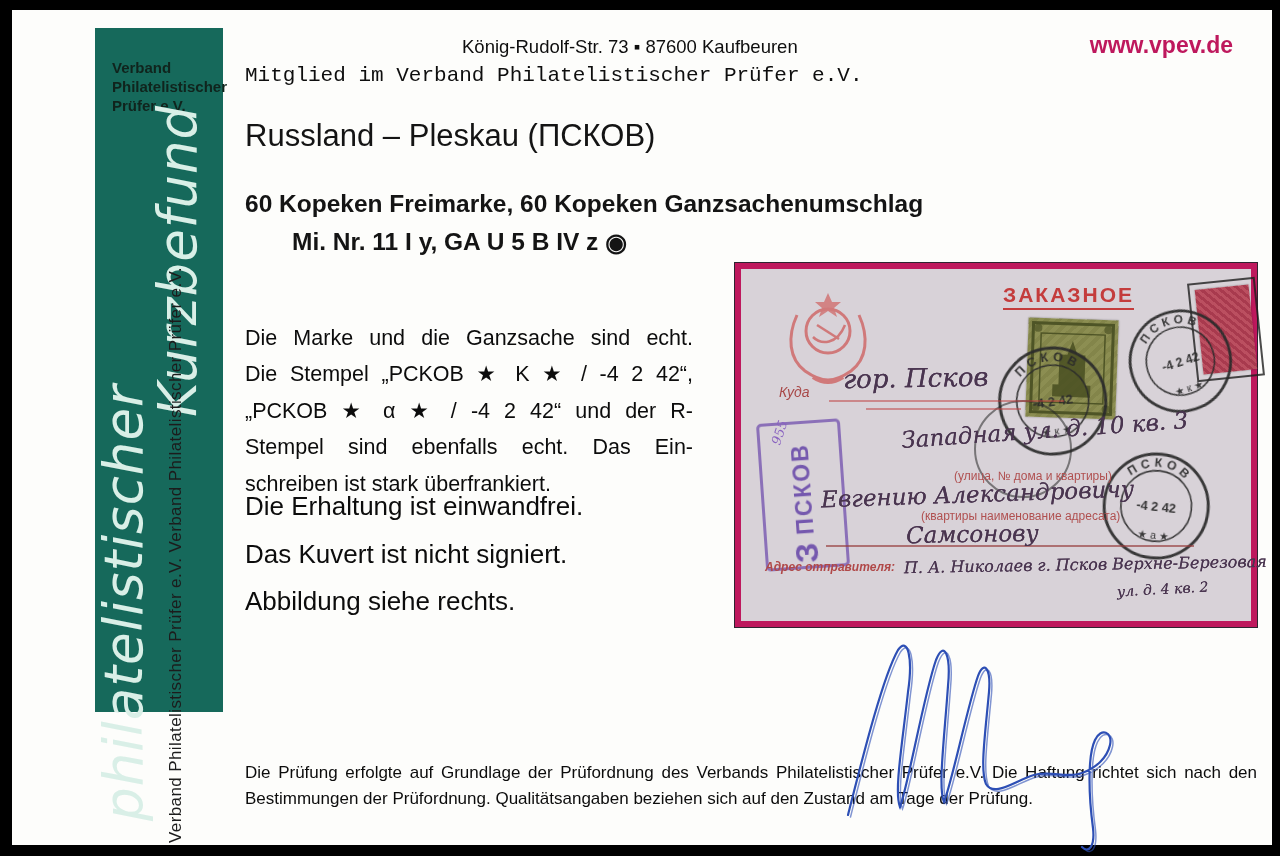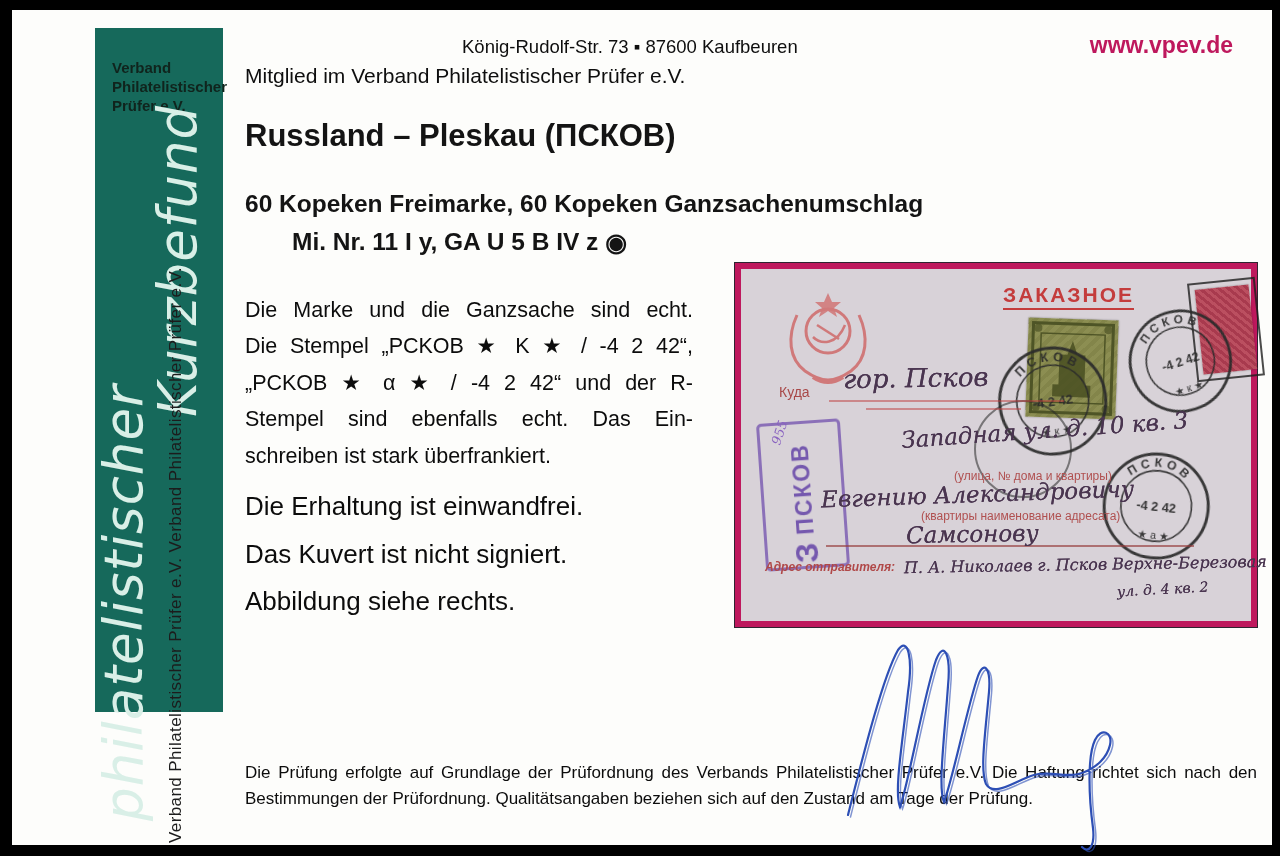--- a/index.html
+++ b/index.html
@@ -15,42 +15,42 @@
   .rotline{font-style:italic;font-size:53px;color:#d9efe7;white-space:nowrap;
            font-family:"DejaVu Sans",sans-serif;line-height:58px;letter-spacing:1px;}
   .rotline.second{margin-left:404px;margin-top:-4px;}
   .sidetextwrap{left:154px;top:833px;width:812px;height:26px;transform:rotate(-90deg);transform-origin:top left;}
   .sidetext{font-size:17px;color:#1c1c1c;white-space:nowrap;letter-spacing:.4px;}
 
   
   .hname{left:233px;top:16px;font-size:27px;font-weight:bold;color:#0e0e0e;}
   .haddr{left:450px;top:26px;font-size:18.5px;color:#0e0e0e;}
   .hweb{top:22px;right:39px;font-size:23px;font-weight:bold;color:#be185d;}
-  .hmember{left:233px;top:54px;font-size:21px;color:#0e0e0e;}
-
-  .title{left:233px;top:108px;font-size:31px;font-weight:bold;}
+  .hmember{left:233px;top:54px;font-size:21px;color:#0e0e0e;font-family:Liberation Mono, monospace;}
+
+  .title{left:233px;top:108px;font-size:31px;font-weight:normal;}
   .sub{left:233px;font-size:24.5px;font-weight:bold;}
   .usedsym{font-size:25px;position:relative;top:1px;}
 
-  .para{left:233px;width:448px;font-size:21.5px;line-height:36.4px;color:#0c0c0c;}
+  .para{left:233px;width:448px;font-size:21.5px;line-height:36.4px;color:#0c0c0c;margin-top:28px;}
   .jline{text-align:justify;text-align-last:justify;}
   .jline.last{text-align-last:left;}
   .single{left:233px;font-size:26px;color:#0c0c0c;}
 
   .certrow{left:233px;top:702px;font-size:25.5px;color:#0c0c0c;display:flex;gap:30px;}
   .fineprint{left:233px;top:750px;width:1012px;font-size:17px;line-height:26px;
              text-align:justify;color:#0c0c0c;}
 
   
   .envelope{left:723px;top:253px;width:522px;height:364px;background:#d8d2d8;
             border:6px solid #be185d;box-shadow:0 0 0 1px #2e2430;box-sizing:border-box;}
   .env-abs{position:absolute;}
   .registered{left:262px;top:14px;font-size:21px;font-weight:bold;letter-spacing:2px;
               color:#c43c3c;border-bottom:2px solid #c43c3c;padding-bottom:1px;filter:blur(.3px);}
-  .kuda{left:38px;top:115px;font-size:14px;color:#a84848;filter:blur(.3px);}
+  .kuda{left:38px;top:115px;font-size:14px;font-style:italic;color:#a84848;filter:blur(.3px);}
   .redrow{background:rgba(190,60,60,.5);height:2px;filter:blur(.5px);}
   .hand{font-family:"DejaVu Serif",serif;font-style:italic;color:#4a3550;
         text-shadow:0 0 .5px #4a3550;white-space:nowrap;}
   .caption{font-size:12px;color:#b05050;white-space:nowrap;filter:blur(.3px);}
   .senderlabel{left:24px;top:291px;font-size:12px;font-style:italic;font-weight:bold;
                color:#b04848;filter:blur(.3px);}
   .redline{background:rgba(150,60,60,.65);height:1.5px;}
   .greenstamp{left:286px;top:50px;width:90px;height:99px;transform:rotate(2deg);
               background:repeating-linear-gradient(135deg,#8c8e52 0 4px,#83854a 4px 8px);
               box-shadow:0 0 2px rgba(0,0,0,.4);}

